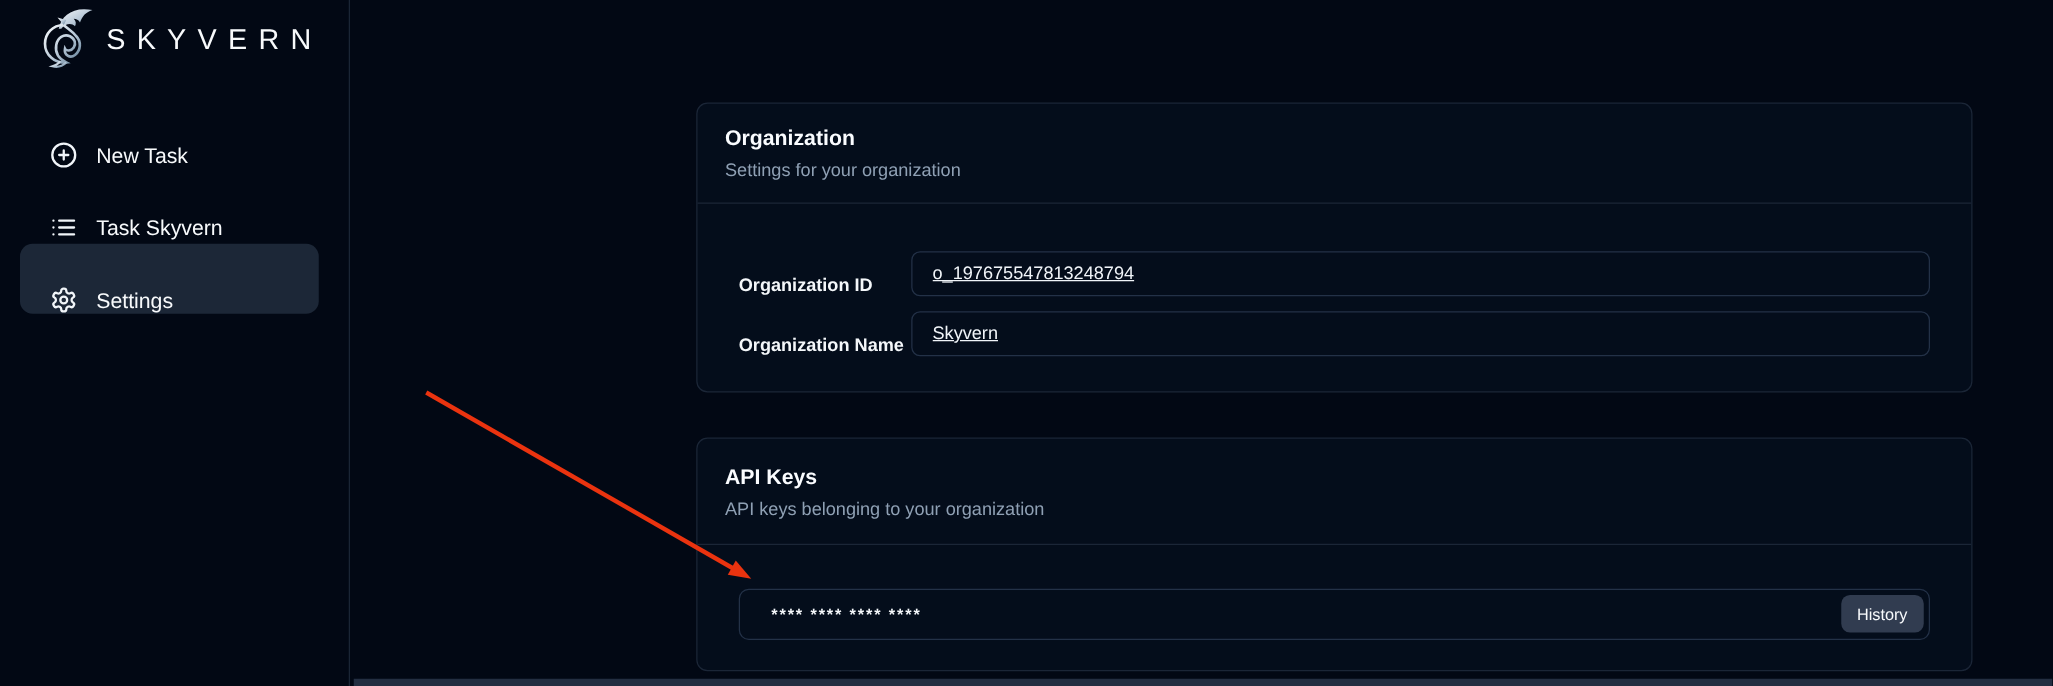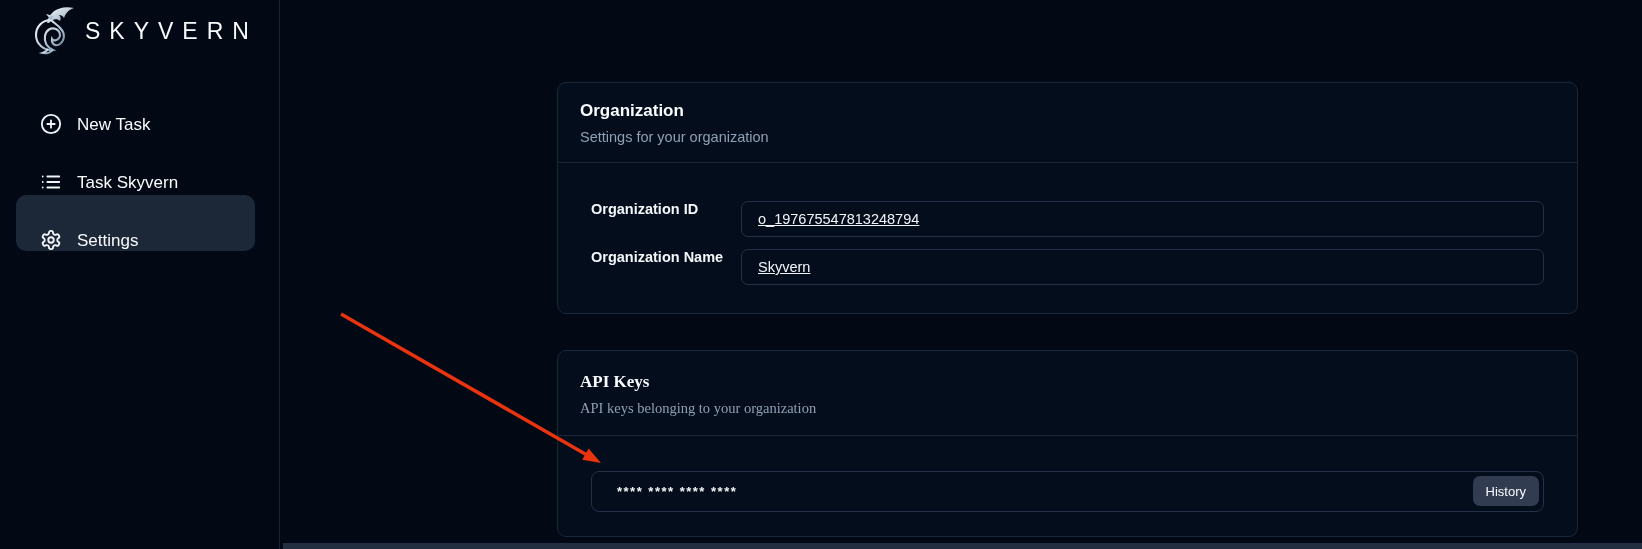--- a/index.html
+++ b/index.html
@@ -36,26 +36,26 @@
 
   
   .card {
     position:absolute; left:557px; width:1021px;
     background:#040d1b; border:1px solid #1b2637; border-radius:9px;
   }
   .card-org { top:82px; height:232px; }
   .card-api { top:350px; height:187px; }
   .card-head { padding:18px 22px 0 22px; border-bottom:1px solid #1b2637; }
   .card-org .card-head { height:80px; }
-  .card-api .card-head { height:85px; padding-top:21px;font-family:Liberation Serif, serif; }
+  .card-api .card-head { height:85px; padding-top:21px; }
   .card-title { font-size:17px; font-weight:700; color:#fafcff; }
   .card-sub { margin-top:8px; font-size:14.5px; color:#8fa0b4; }
 
   .card-org .card-body { padding:38px 33px 0 33px; display:flex; flex-direction:column; gap:12px; }
-  .field-row { display:flex; align-items:flex-start; gap:28px; }
+  .field-row { display:flex; align-items:flex-end; gap:16px; }
   .field-label { width:122px; flex:0 0 122px; font-size:14.5px; font-weight:700; color:#f4f7fa; white-space:nowrap; }
   .text-input {
     flex:1; height:36px; background:transparent; border:1px solid #233147; border-radius:7px;
     color:#f1f5f9; font-size:14.5px; font-family:"Liberation Sans", sans-serif;
     padding:0 16px; outline:none; width:100%;text-decoration:underline;
   }
 
   .card-api .card-body { padding:35px 33px 0 33px; }
   .key-row { position:relative; height:41px; }
   .key-input {

